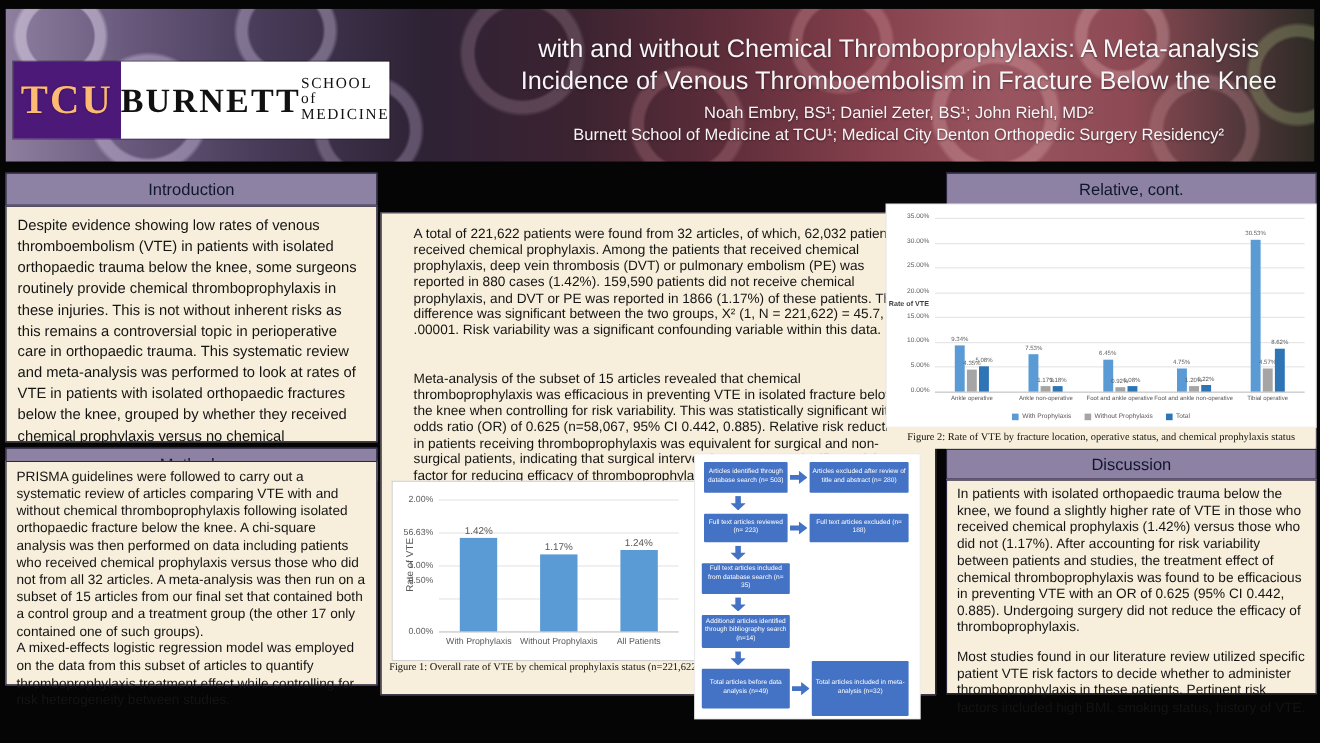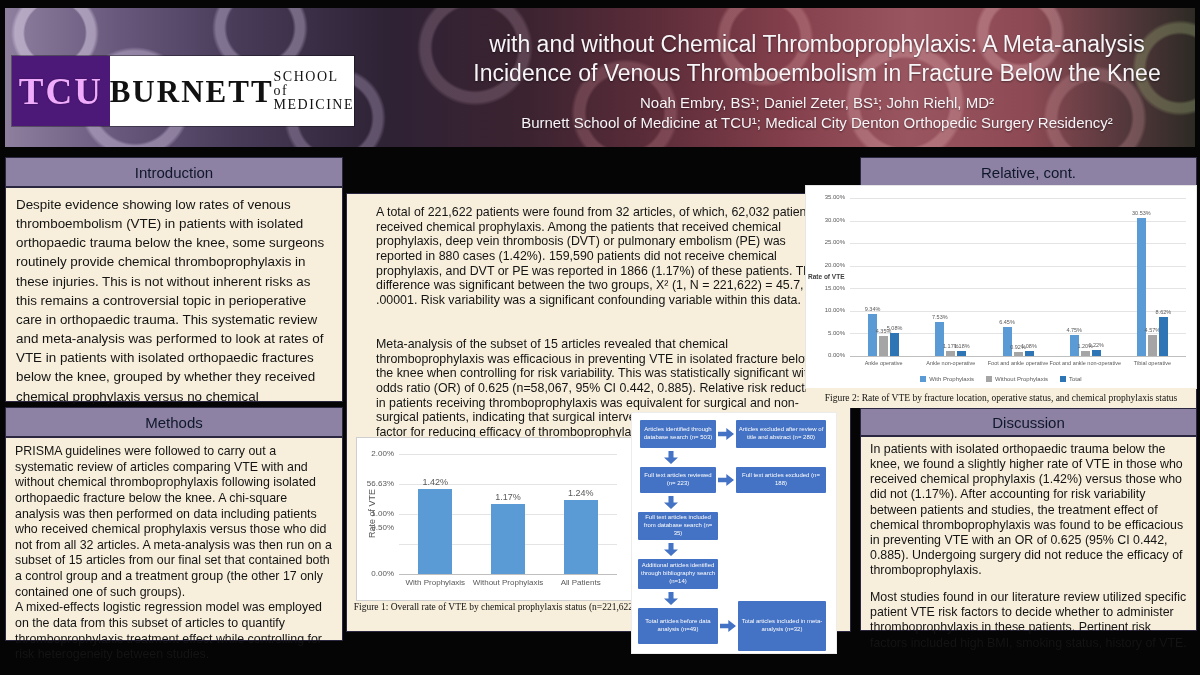--- a/index.html
+++ b/index.html
@@ -26,41 +26,41 @@
       radial-gradient(circle at 760px 30px, transparent 34px, rgba(220,160,165,.30) 37px, rgba(220,160,165,.30) 45px, transparent 49px),
       radial-gradient(circle at 900px 95px, transparent 44px, rgba(225,170,175,.33) 47px, rgba(225,170,175,.33) 56px, transparent 60px),
       radial-gradient(circle at 1015px 25px, transparent 30px, rgba(230,180,185,.33) 33px, rgba(230,180,185,.33) 41px, transparent 45px),
       radial-gradient(circle at 1090px 110px, transparent 36px, rgba(205,150,155,.30) 39px, rgba(205,150,155,.30) 48px, transparent 52px),
       radial-gradient(circle at 1175px 60px, transparent 33px, rgba(160,175,120,.35) 36px, rgba(160,175,120,.35) 44px, transparent 48px),
       linear-gradient(90deg,#8e7f9f 0%,#6a5a7e 9%,#463a57 20%,#2e2235 32%,#3c2330 44%,#5e2d3a 55%,#84404c 66%,#9a5660 76%,#8d4a54 86%,#54383c 94%,#2d2a24 100%);
   }
   .logo{position:absolute;left:7px;top:48px;width:342px;height:70px;display:flex;
         box-shadow:0 0 0 1px rgba(0,0,0,.35);}
   .logo-tcu{width:118px;height:100%;background:var(--tcu_purple);display:flex;align-items:center;justify-content:center;}
-  .logo-tcu span{color:#f0abfc;font-family:"Liberation Serif",serif;font-weight:bold;font-size:37px;letter-spacing:2px;
+  .logo-tcu span{color:#fdba74;font-family:"Liberation Serif",serif;font-weight:bold;font-size:37px;letter-spacing:2px;
                  text-shadow:0 0 2px rgba(0,0,0,.4);}
   .logo-burnett{flex:1;background:#fff;display:flex;flex-direction:row;align-items:center;justify-content:center;line-height:1;}
   .burnett-name{font-family:"Liberation Serif",serif;font-weight:bold;font-size:31px;color:#111;letter-spacing:2px;}
   .burnett-sub{font-family:"Liberation Serif",serif;font-size:14px;color:#111;letter-spacing:1.5px;margin-top:0;}
   .title-block{position:absolute;right:8px;top:22px;width:740px;text-align:center;color:#f7f5f8;}
   .title-line{font-size:23px;font-weight:300;line-height:1.25;text-shadow:0 1px 2px rgba(0,0,0,.45);}
   .authors-line{font-size:15px;margin-top:6px;text-shadow:0 1px 2px rgba(0,0,0,.45);}
   .affil-line{font-size:15px;margin-top:3px;text-shadow:0 1px 2px rgba(0,0,0,.45);}
 
   
   .panel-header{position:absolute;background:var(--section_header_bg);border:1px solid #2c2740;
     color:#0f172a;font-size:15px;display:flex;align-items:center;justify-content:center;box-sizing:border-box;}
   .panel-body{position:absolute;background:var(--panel_bg);border:1px solid #2c2740;box-sizing:border-box;color:#141414;}
 
   #intro-header{left:5px;top:157px;width:338px;height:30px;}
   #intro-body{left:5px;top:187px;width:338px;height:215px;padding:7px 10px;}
   #intro-body p{margin:0;font-size:13.4px;line-height:1.43;}
 
   #methods-header{left:5px;top:407px;width:338px;height:30px;}
-  #methods-body{left:5px;top:437px;width:338px;height:204px;padding:6px 9px;}
+  #methods-body{left:5px;top:419px;width:338px;height:204px;padding:6px 9px;}
   #methods-body p{margin:0;font-size:12.4px;line-height:1.26;}
 
   #results-header{left:346px;top:157px;width:505px;height:36px;}
   #results-body{left:346px;top:193px;width:505px;height:439px;}
   #results-body .rpara{position:absolute;left:29px;width:458px;margin:0;font-size:12.4px;line-height:1.18;}
   #results-p1{top:11px;}
   #results-p2{top:143px;}
 
   #rescont-header{left:860px;top:157px;width:337px;height:30px;}
   #rescont-body{left:860px;top:187px;width:337px;height:221px;}

